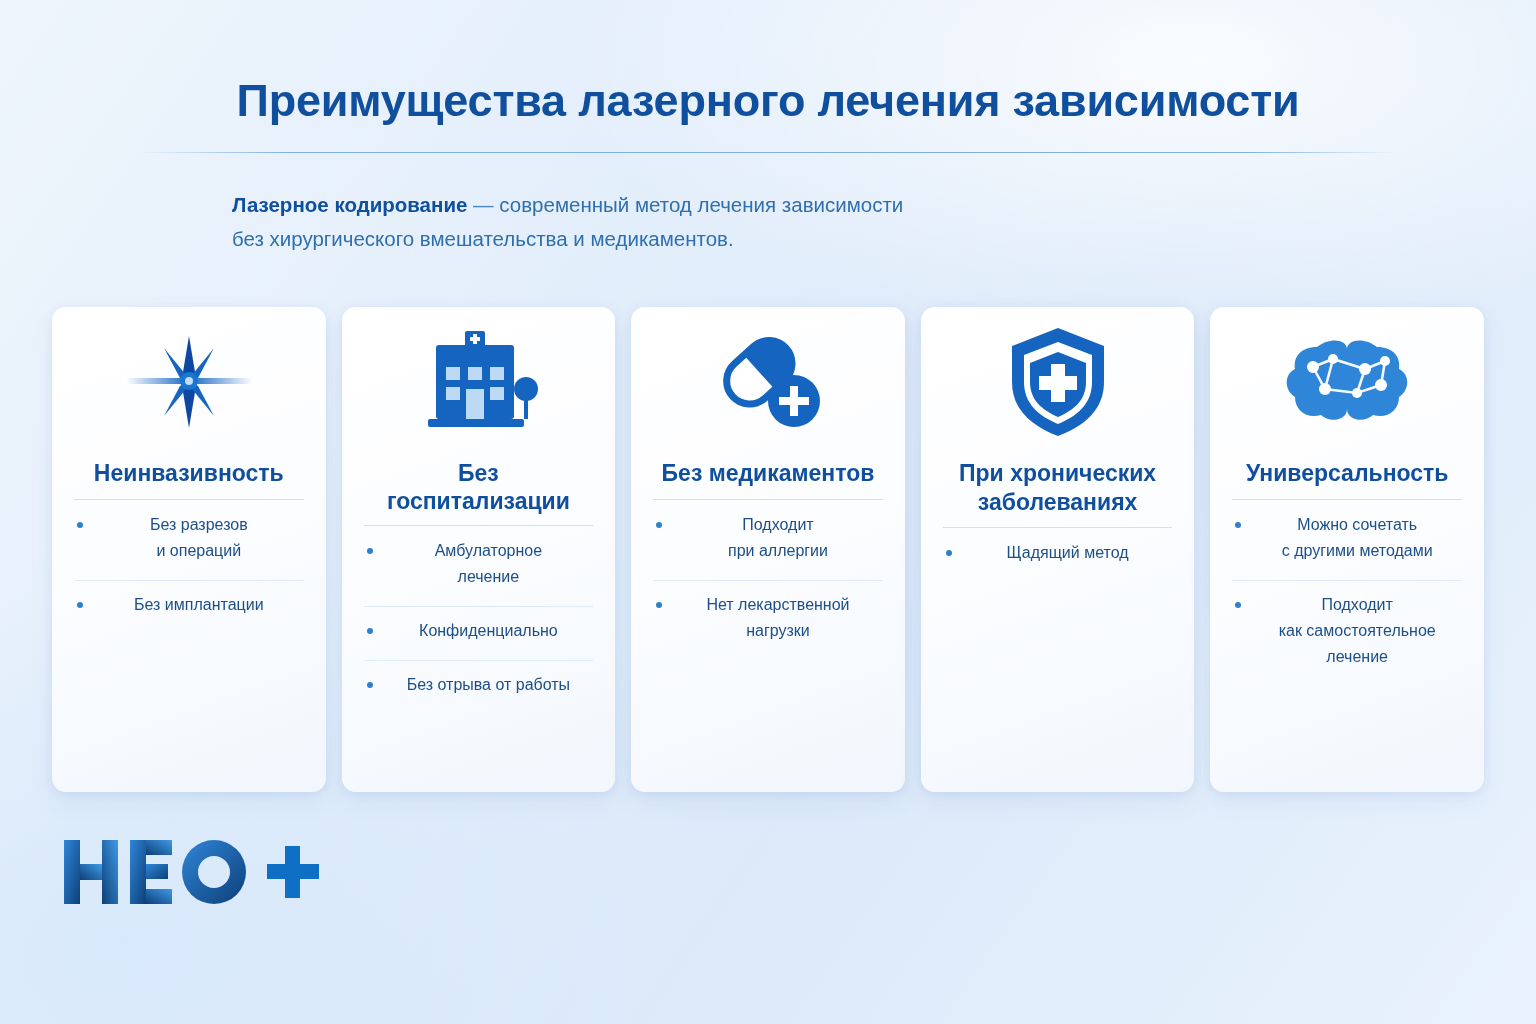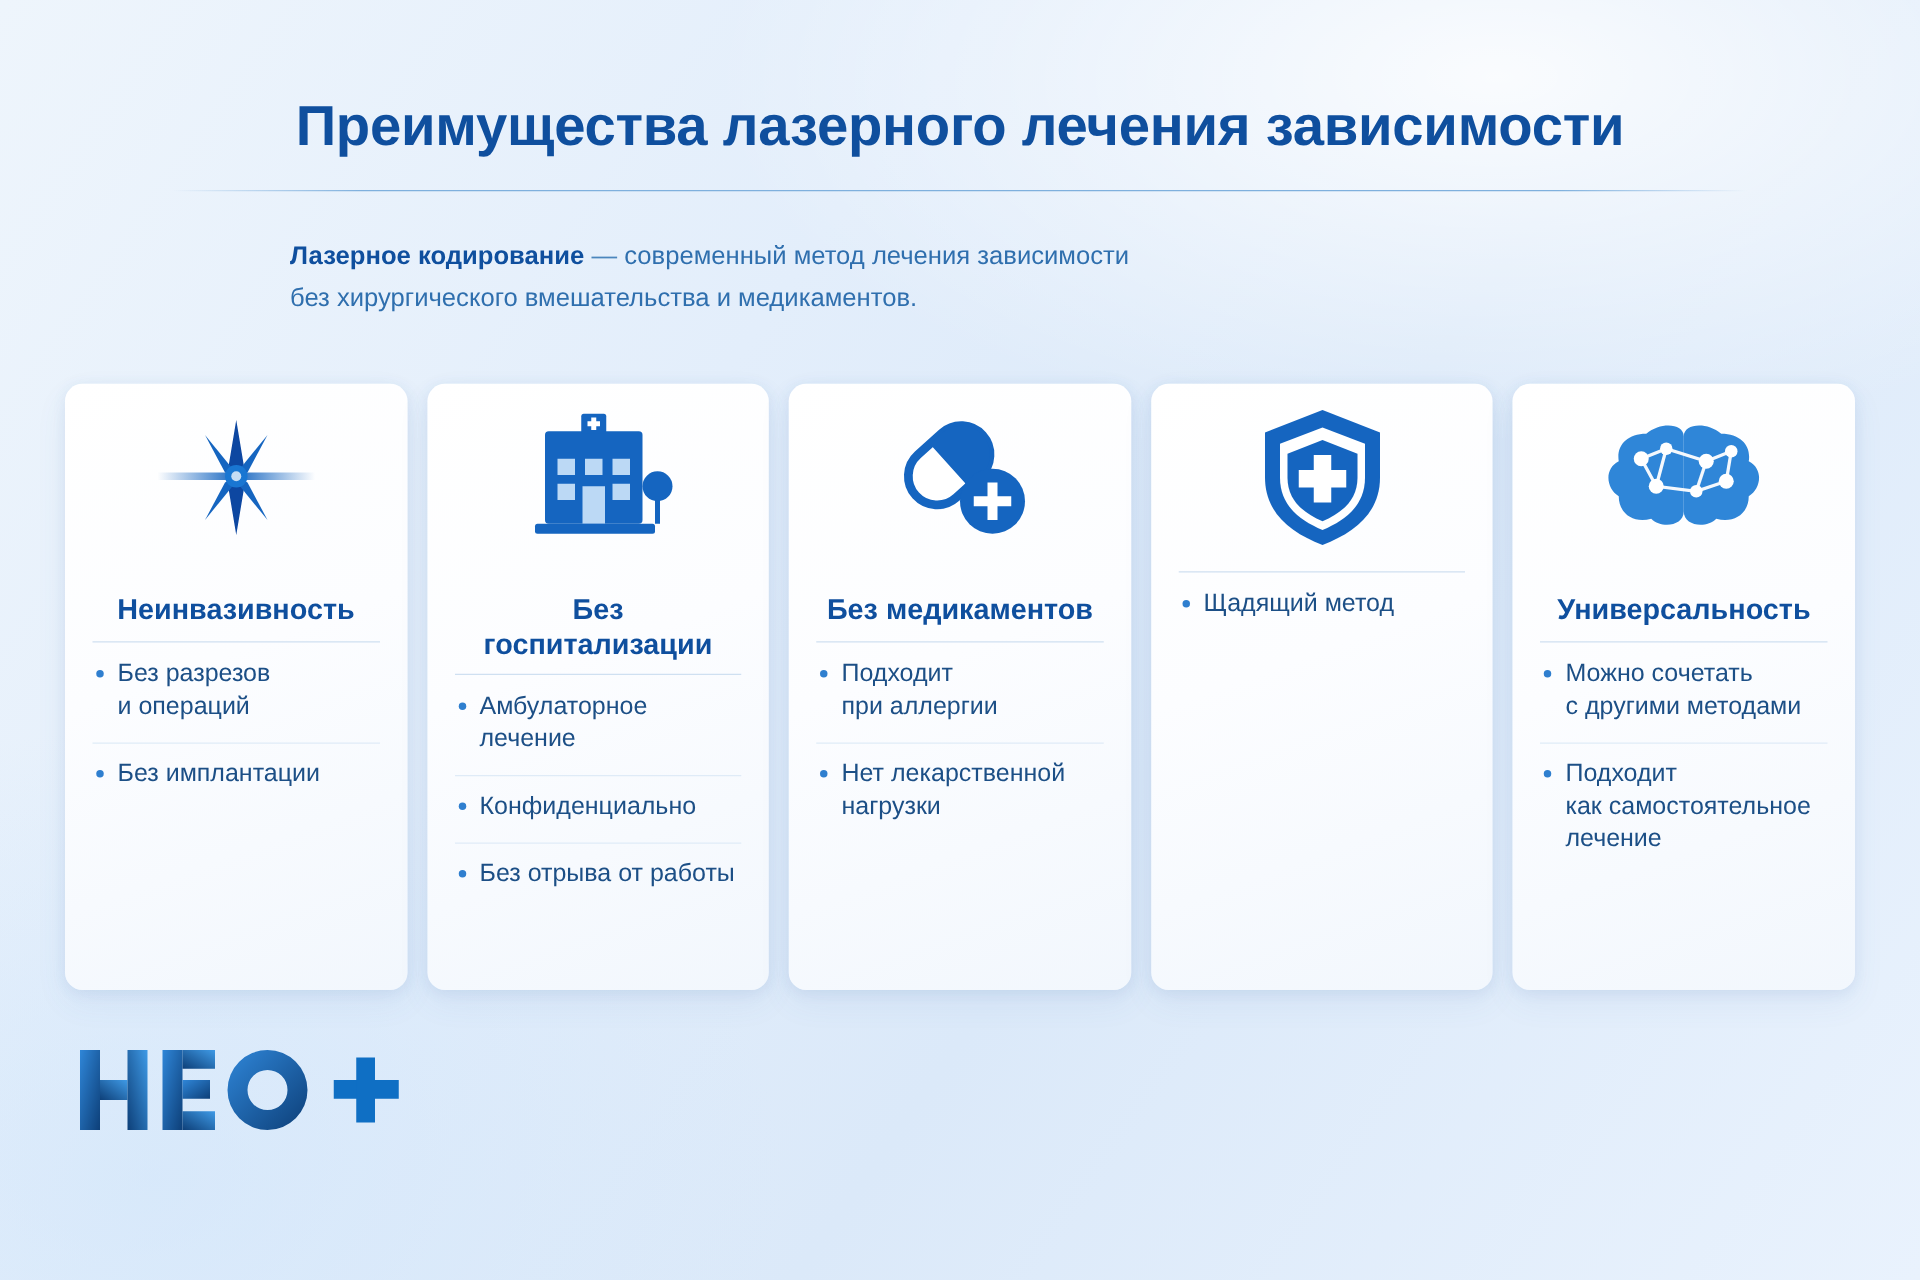--- a/index.html
+++ b/index.html
@@ -90,41 +90,42 @@
     display: flex;
     align-items: center;
     justify-content: center;
   }
   .card-title {
     font-size: 23px;
     font-weight: bold;
     color: #0f4f9e;
     line-height: 28px;
     text-align: center;
-    margin: 16px 0 10px 0;
+    margin: 2px 0 10px 0;
     min-height: 30px;
   }
   .card-title.two-line { line-height: 29px; }
   .title-sep {
     height: 1px;
     background: #cfe0f1;
     margin: 0 0 12px 0;
   }
   ul.bullets {
     list-style: none;
     margin: 0;
     padding: 0;
   }
   ul.bullets li {
     position: relative;
     padding: 0 0 0 20px;
-    font-size: 20px;
+    font-size: 16px;
     line-height: 26px;
     color: #1c4f86;
     margin-bottom: 10px;
+    text-align: center;
   }
   ul.bullets li + li {
     border-top: 1px solid #dfebf7;
     padding-top: 11px;
     margin-top: 16px;
   }
   ul.bullets li::before {
     content: "";
     position: absolute;
     left: 3px;
@@ -249,20 +250,21 @@
     <div class="card">
       <div class="icon-wrap">
         <svg width="120" height="120" viewBox="0 0 120 120">
           <path d="M60 6 L106 24 V60 C106 88 86 104 60 114 C34 104 14 88 14 60 V24 Z" fill="#1565c0"></path>
           <path d="M60 20 L94 33 V60 C94 82 79 94 60 102 C41 94 26 82 26 60 V33 Z" fill="#ffffff"></path>
           <path d="M60 30 L88 41 V60 C88 78 76 88 60 95 C44 88 32 78 32 60 V41 Z" fill="#1565c0"></path>
           <rect x="53" y="42" width="14" height="38" fill="#ffffff"></rect>
           <rect x="41" y="54" width="38" height="14" fill="#ffffff"></rect>
         </svg>
       </div>
+      <div class="card-title two-line">При хронических заболеваниях</div>
       <div class="title-sep"></div>
       <ul class="bullets">
         <li><span style="white-space:pre-line">Щадящий метод</span></li>
       </ul>
     </div>
 
     <div class="card">
       <div class="icon-wrap">
         <svg width="140" height="110" viewBox="0 0 140 110">
           <path d="M40 20 C24 20 16 30 18 42 C6 48 8 64 18 70 C18 84 30 92 44 88 C52 96 70 94 70 82 V22 C70 12 52 10 40 20 Z" fill="#2f86d8"></path>

